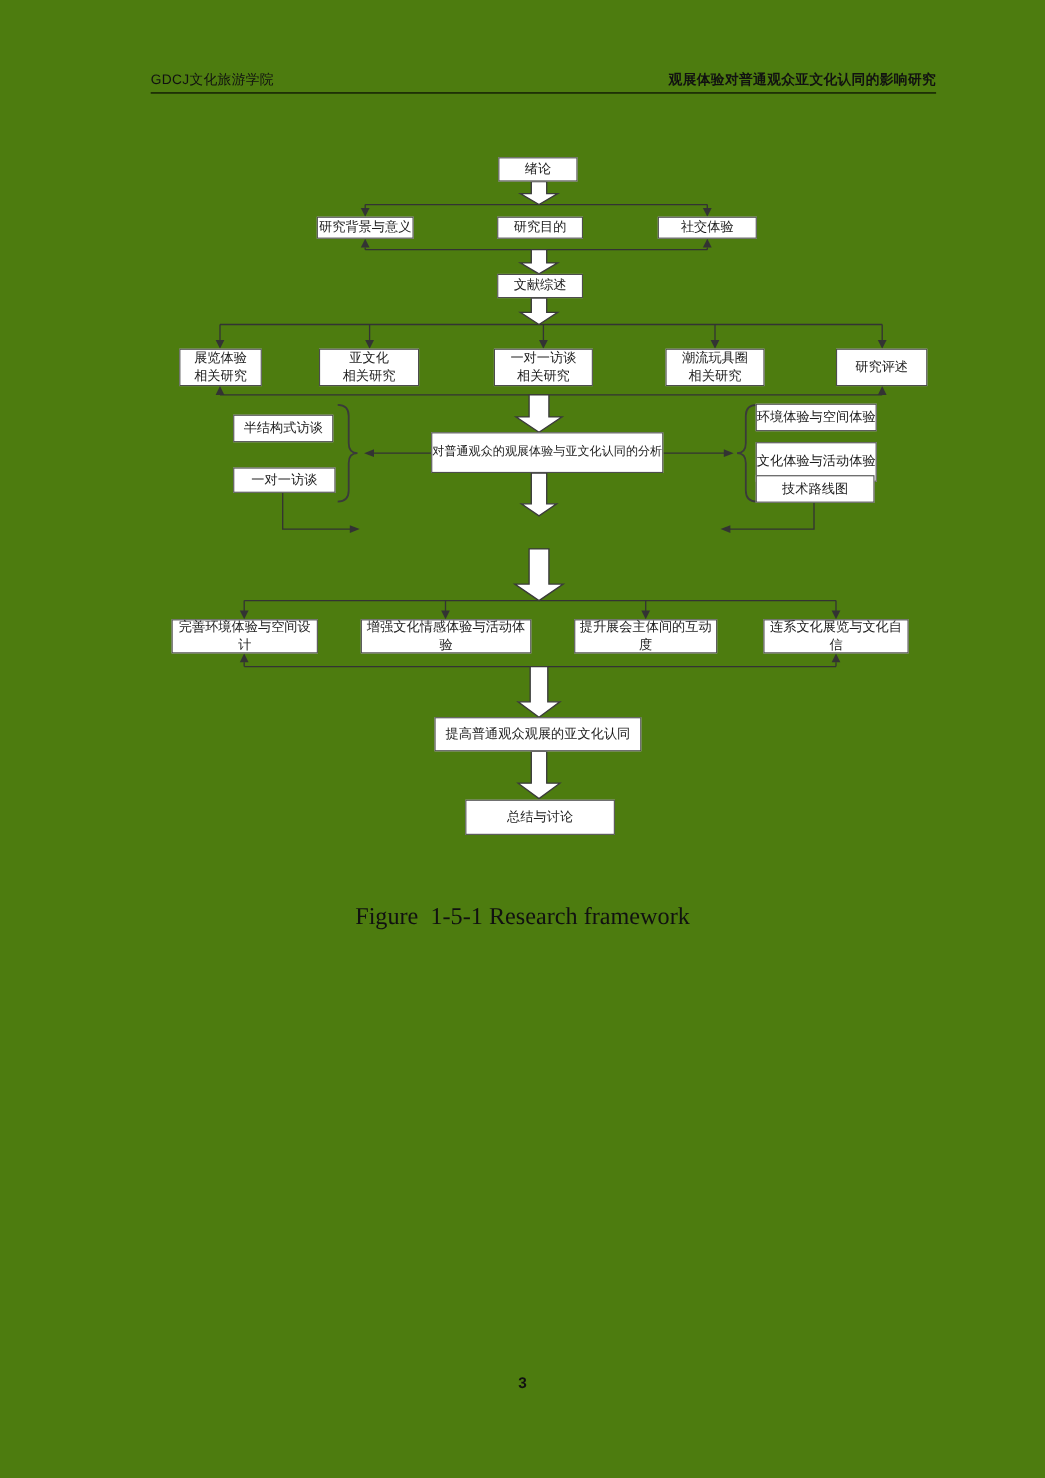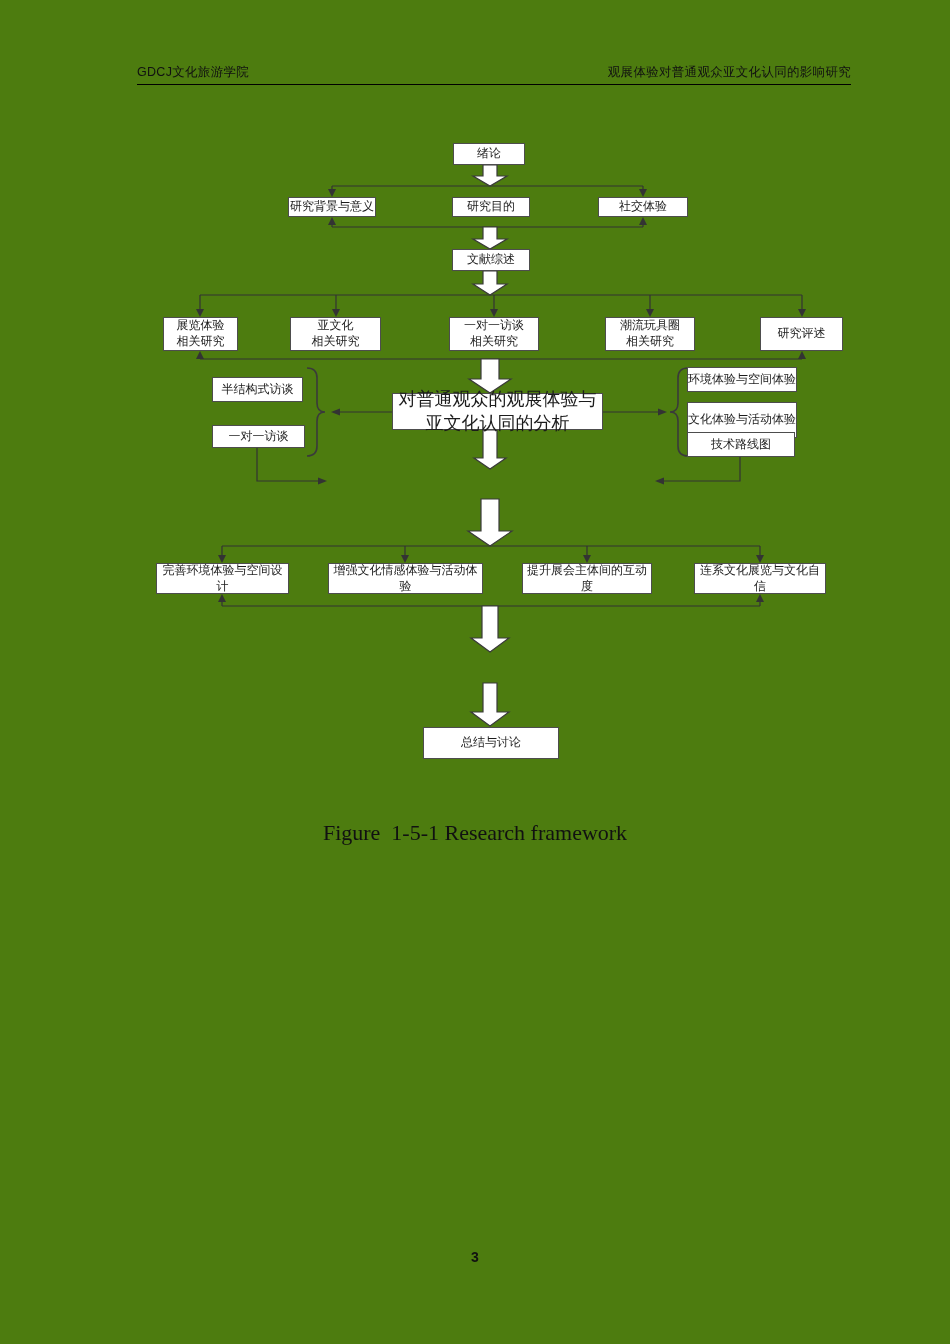--- a/index.html
+++ b/index.html
@@ -6,21 +6,21 @@
   #page{
     position:relative;width:950px;height:1344px;background:#4d7c0f;
     font-family:"Liberation Sans",sans-serif;color:#1c1c1c;overflow:hidden;
   }
   
   #header{
     position:absolute;left:137px;top:62px;width:714px;height:22px;
     border-bottom:1.6px solid #000;font-size:12.5px;color:#111;
   }
   #header .h-left{position:absolute;left:0;bottom:3px;letter-spacing:.3px;}
-  #header .h-right{position:absolute;right:0;bottom:3px;letter-spacing:.3px;}
+  #header .h-right{position:absolute;right:0;bottom:3px;letter-spacing:.3px;font-weight:bold;}
   
   .node{
     position:absolute;box-sizing:border-box;border:1px solid #4d4d4d;background:#fff;
     display:flex;align-items:center;justify-content:center;text-align:center;
     font-size:12px;line-height:1.3;color:#1c1c1c;white-space:pre-line;
   }
   
   .caption-zh{
     position:absolute;left:0;top:790px;width:950px;text-align:center;
     font-size:17px;font-weight:600;letter-spacing:1px;white-space:pre;color:#111;
@@ -137,32 +137,33 @@
 相关研究</div>
   <div class="node" style="left:449px;top:317px;width:90px;height:34px;">一对一访谈
 相关研究</div>
   <div class="node" style="left:605px;top:317px;width:90px;height:34px;">潮流玩具圈
 相关研究</div>
   <div class="node" style="left:760px;top:317px;width:83px;height:34px;">研究评述</div>
 
   <div class="node" style="left:212px;top:377px;width:91px;height:25px;">半结构式访谈</div>
   <div class="node" style="left:212px;top:425px;width:93px;height:23px;">一对一访谈</div>
 
-  <div class="node" style="left:392px;top:393px;width:211px;height:37px;font-size:18px;">对普通观众的观展体验与亚文化认同的分析</div>
+  <div class="node" style="left:392px;top:393px;width:211px;height:37px;font-size:11px;">对普通观众的观展体验与亚文化认同的分析</div>
 
   <div class="node" style="left:687px;top:367px;width:110px;height:25px;">环境体验与空间体验</div>
   <div class="node" style="left:687px;top:402px;width:110px;height:36px;">文化体验与活动体验</div>
   <div class="node" style="left:687px;top:432px;width:108px;height:25px;">技术路线图</div>
 
 
   <div class="node" style="left:156px;top:563px;width:133px;height:31px;">完善环境体验与空间设计</div>
   <div class="node" style="left:328px;top:563px;width:155px;height:31px;">增强文化情感体验与活动体验</div>
   <div class="node" style="left:522px;top:563px;width:130px;height:31px;">提升展会主体间的互动度</div>
   <div class="node" style="left:694px;top:563px;width:132px;height:31px;">连系文化展览与文化自信</div>
 
+  <div class="node" style="left:395px;top:652px;width:188px;height:31px;">提高普通观众观展的亚文化认同</div>
 
   <div class="node" style="left:423px;top:727px;width:136px;height:32px;">总结与讨论</div>
 
   <div class="caption-en">Figure  1-5-1 Research framework</div>
 
   <div class="page-num">3</div>
 
 </div>
 
 </body></html>

